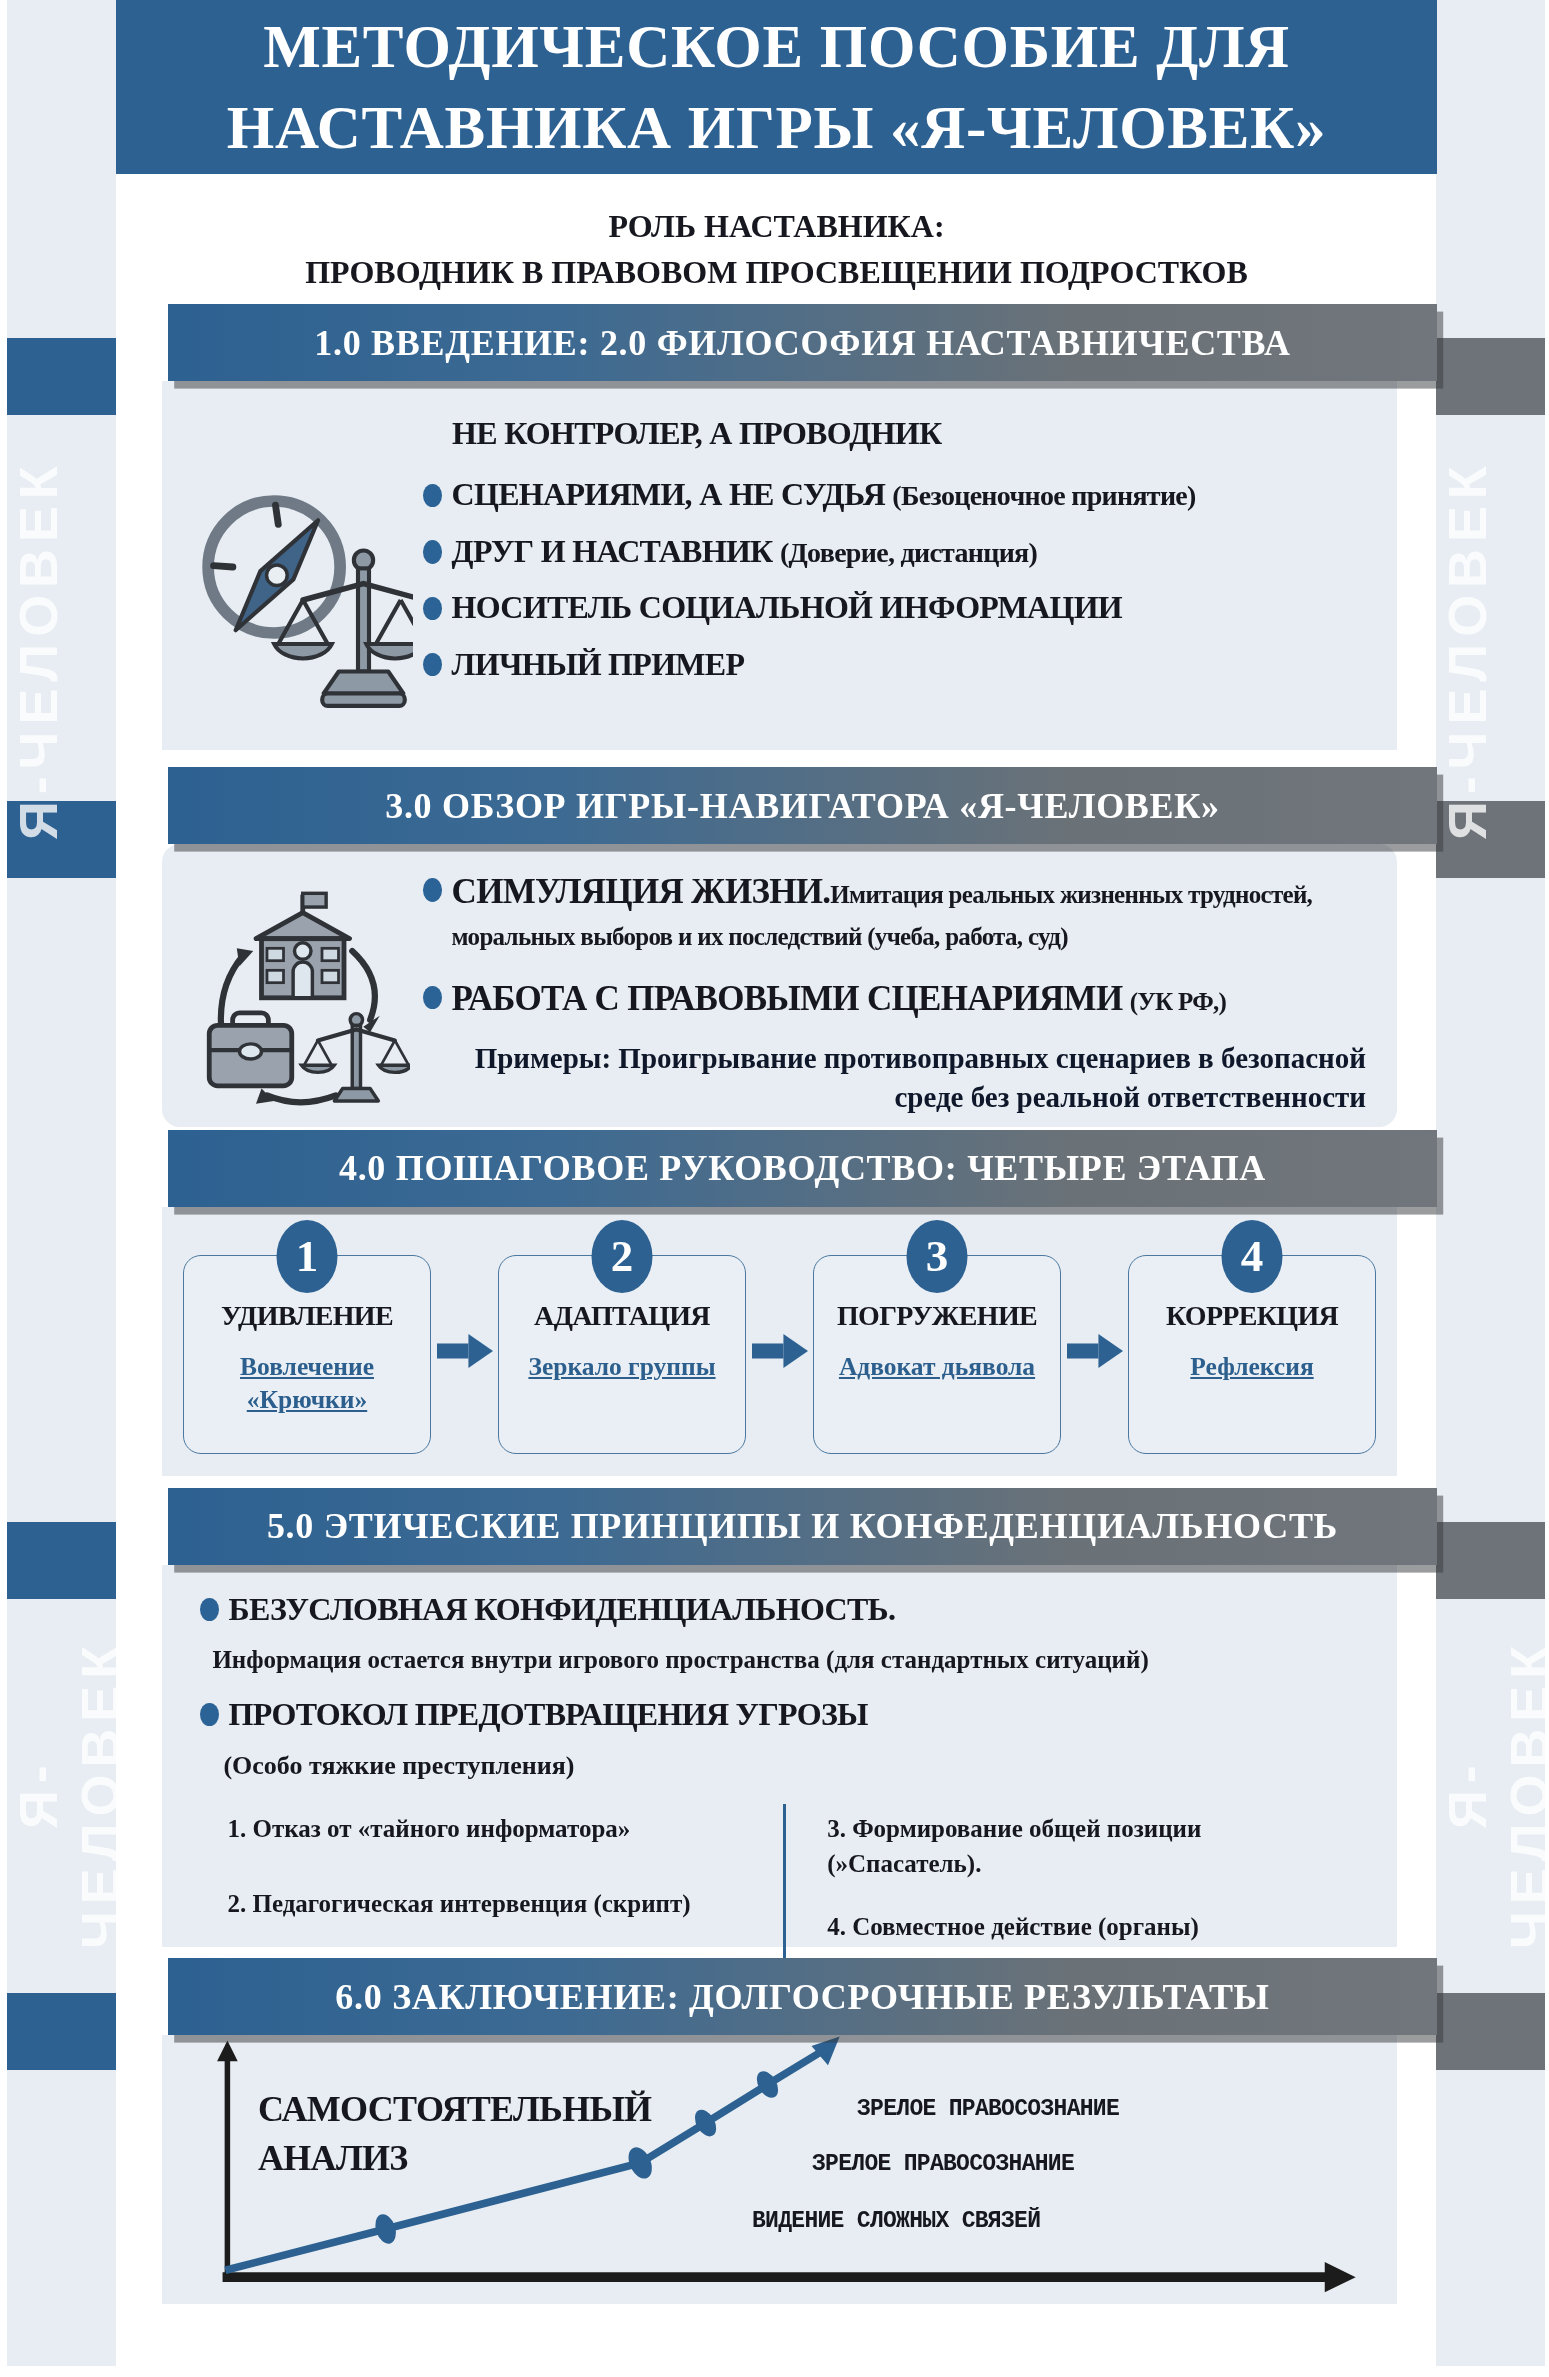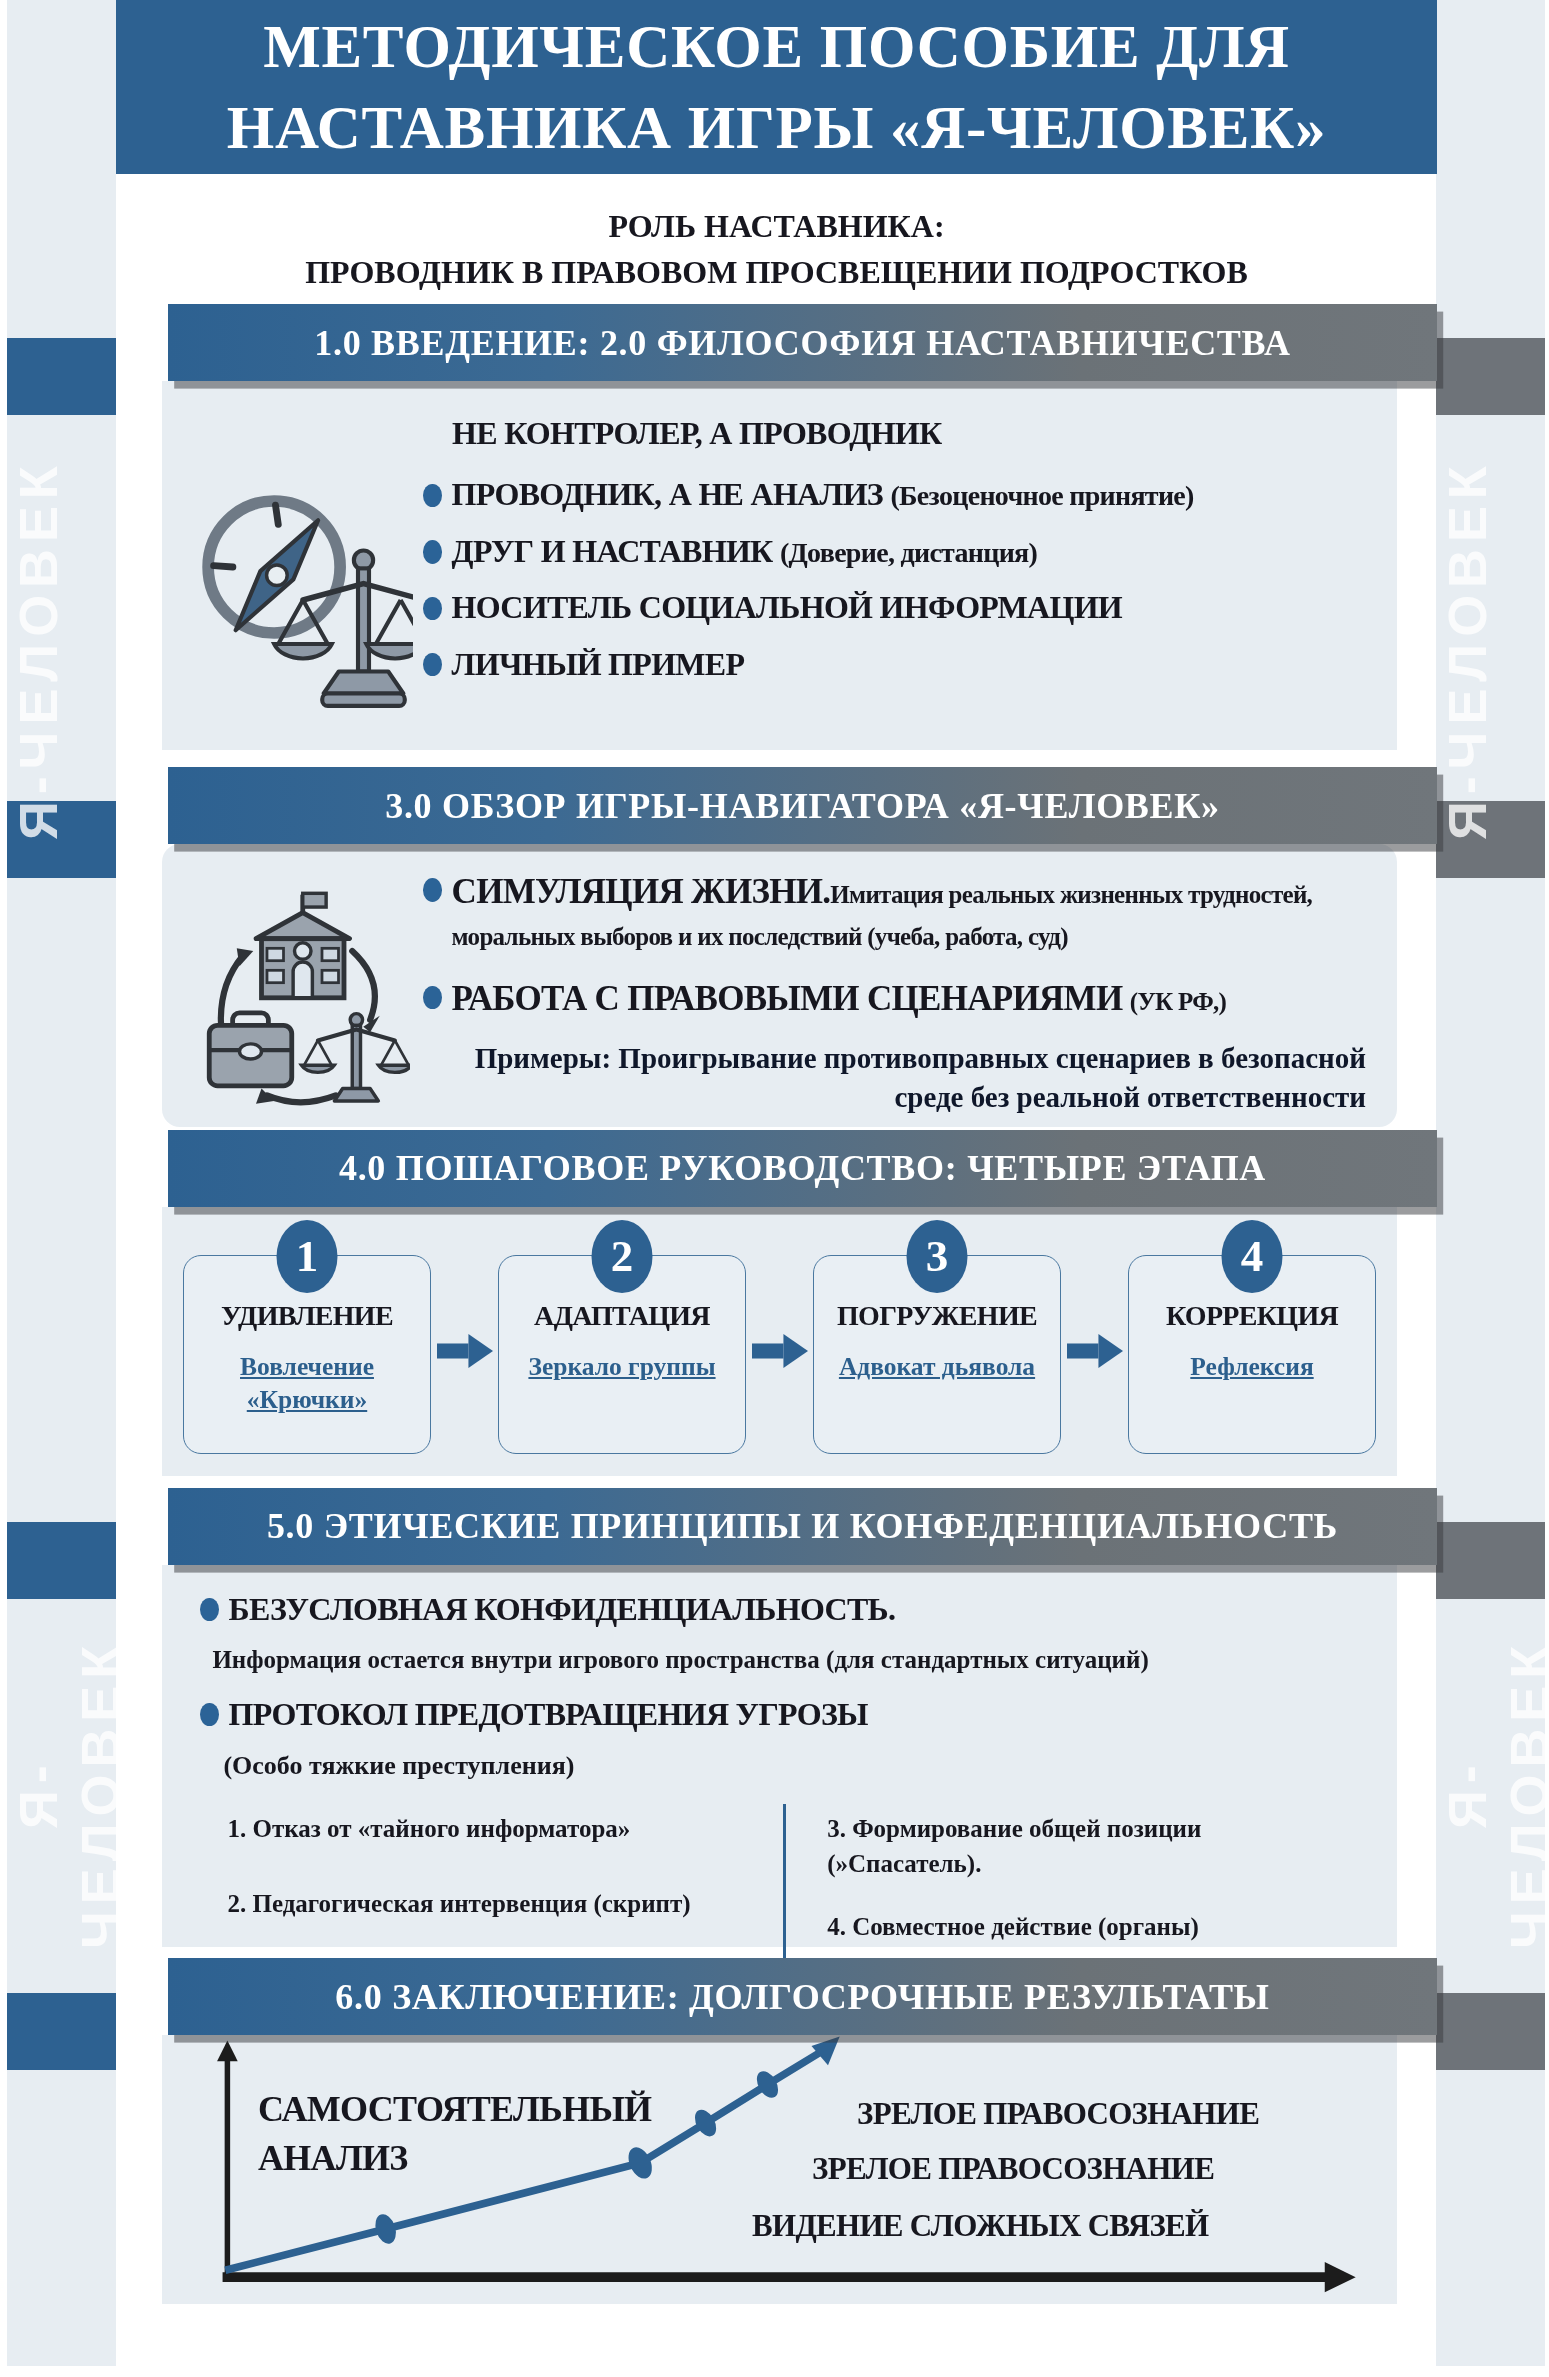--- a/index.html
+++ b/index.html
@@ -84,21 +84,21 @@
   .pcol-r { padding-left:41px; }
   .pdivider { width:2.8px; background:#2d6191; align-self:stretch; margin:0 0 13.8px 0; }
   .pitem { font-size:25px; font-weight:bold; color:#17171f; line-height:1.4; margin-bottom:40px; }
   .pitem.tall { margin-bottom:27.5px; }
 
   
   .panel-conclusion { height:269px; }
   .chart-wrap { position:absolute; inset:0; }
   .chart-label-main { position:absolute; left:96px; top:50px; font-size:36px; font-weight:bold;
       color:#17171f; letter-spacing:-0.7px; line-height:1.35; }
-  .chart-note { position:absolute; font-size:31px; font-weight:bold; color:#17171f; letter-spacing:-0.7px; }
+  .chart-note { position:absolute; font-size:23px; font-weight:bold; color:#17171f; letter-spacing:-0.7px;font-family:Liberation Mono, monospace; }
   .cn1 { left:695px; top:61px; }
   .cn2 { left:650px;  top:116px; }
   .cn3 { left:590px;  top:173px; }
 
   svg { display:block; }
 </style>
 </head>
 <body>
 
 <div class="page">
@@ -151,21 +151,21 @@
             <path d="M118,272 A44,30 0 0 0 202,272 Z" fill="#8e99a6" stroke="#2f3338" stroke-width="6"></path>
             <path d="M336,208 L300,272 M336,208 L372,272" stroke="#2f3338" stroke-width="6" transform="translate(-34,0)"></path>
             <path d="M268,272 A44,30 0 0 0 352,272 Z" fill="#8e99a6" stroke="#2f3338" stroke-width="6" transform="translate(-16,0)"></path>
             <path d="M212,312 h72 l22,32 h-116 z" fill="#8e99a6" stroke="#2f3338" stroke-width="6" stroke-linejoin="round"></path>
             <rect x="188" y="344" width="120" height="18" rx="8" fill="#8e99a6" stroke="#2f3338" stroke-width="6"></rect>
           </svg>
         </div>
         <div class="intro-heading">НЕ КОНТРОЛЕР, А ПРОВОДНИК</div>
         <div class="brow">
           <span class="dot"></span>
-          <span class="btext"><span>ПРОВОДНИК, А НЕ АНАЛИЗ</span> <span class="bnote">(Безоценочное принятие)</span></span>
+          <span class="btext"><span>СЦЕНАРИЯМИ, А НЕ СУДЬЯ</span> <span class="bnote">(Безоценочное принятие)</span></span>
         </div>
         <div class="brow">
           <span class="dot"></span>
           <span class="btext"><span>ДРУГ И НАСТАВНИК</span> <span class="bnote">(Доверие, дистанция)</span></span>
         </div>
         <div class="brow">
           <span class="dot"></span>
           <span class="btext">НОСИТЕЛЬ СОЦИАЛЬНОЙ ИНФОРМАЦИИ</span>
         </div>
         <div class="brow">

